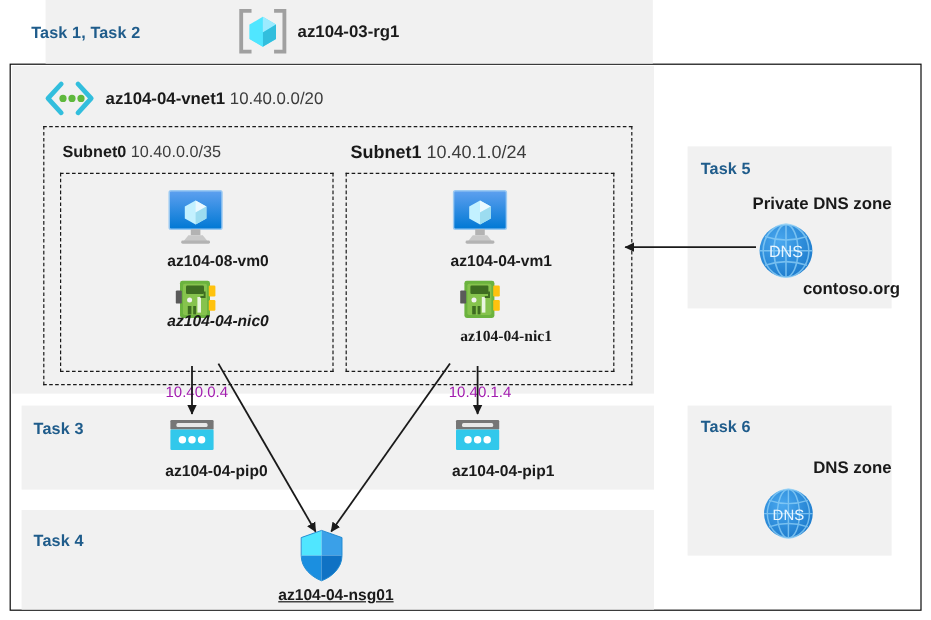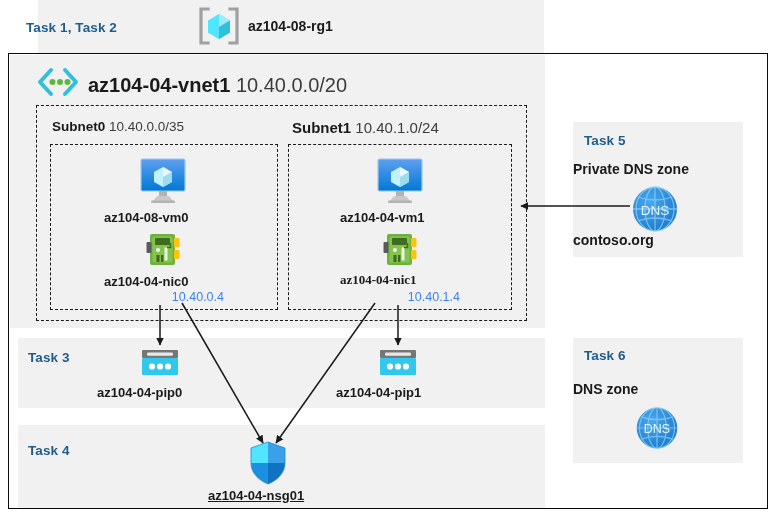--- a/index.html
+++ b/index.html
@@ -16,23 +16,23 @@
   .panel{position:absolute;background:#f1f1f1;}
   .outer-frame{position:absolute;left:8px;top:53px;width:760px;height:456px;
                border:1.6px solid #0a0a0a;box-sizing:border-box;background:#ffffff;}
   .rg-band{position:absolute;left:38px;top:0;width:506px;height:53px;background:#f1f1f1;}
   .vnet-band{position:absolute;left:10px;top:55px;width:535px;height:273px;background:#f1f1f1;}
 
   
   .dashed{position:absolute;border:1.6px dashed #1a1a1a;box-sizing:border-box;}
 
   
-  .node-label{position:absolute;text-align:left;font-size:13px;font-weight:bold;color:#1a1a1a;
+  .node-label{position:absolute;text-align:right;font-size:13px;font-weight:bold;color:#1a1a1a;
               white-space:nowrap;}
-  .node-sub{position:absolute;text-align:right;font-size:12.5px;color:#3b82f6;white-space:nowrap;}
+  .node-sub{position:absolute;text-align:center;font-size:12.5px;color:#a21caf;white-space:nowrap;margin-top:30px;}
 
   
   .icon{position:absolute;}
 
   svg{display:block;overflow:visible;}
 
   #arrows{position:absolute;left:0;top:0;width:776px;height:517px;pointer-events:none;}
 </style>
 </head>
 <body>
@@ -47,34 +47,34 @@
   <svg width="42" height="40" viewBox="0 0 42 40">
     <path d="M10 3 L3 3 L3 37 L10 37" fill="none" stroke="#a0a0a0" stroke-width="3.2" stroke-linecap="square"></path>
     <path d="M32 3 L39 3 L39 37 L32 37" fill="none" stroke="#a0a0a0" stroke-width="3.2" stroke-linecap="square"></path>
     <polygon points="21,8 32,14.5 32,26.5 21,33 10,26.5 10,14.5" fill="#50e6ff"></polygon>
     <polygon points="21,8 32,14.5 21,21" fill="#9cebff"></polygon>
     <polygon points="21,21 32,14.5 32,26.5 21,33" fill="#32bedd"></polygon>
     <polygon points="21,21 10,14.5 10,26.5 21,33" fill="#50e6ff"></polygon>
   </svg>
 </div>
 
-<div class="node-label" style="left:248px;top:18px;text-align:left;font-size:14px;">az104-08-rg1</div>
+<div class="node-label" style="left:248px;top:18px;text-align:left;font-size:14px;">az104-03-rg1</div>
 
 <div class="vnet-band"></div>
 
 <div class="icon" style="left:36px;top:67px;">
   <svg width="44" height="30" viewBox="0 0 44 30">
     <path d="M15 3 L4 15 L15 27" fill="none" stroke="#32bedd" stroke-width="4" stroke-linecap="round" stroke-linejoin="round"></path>
     <path d="M29 3 L40 15 L29 27" fill="none" stroke="#32bedd" stroke-width="4" stroke-linecap="round" stroke-linejoin="round"></path>
     <circle cx="16.5" cy="15" r="3" fill="#5fb83d"></circle>
     <circle cx="24" cy="15" r="3" fill="#5fb83d"></circle>
     <circle cx="31.5" cy="15" r="3" fill="#5fb83d"></circle>
   </svg>
 </div>
-<div style="position:absolute;left:88px;top:74px;font-size:20px;white-space:nowrap;">
+<div style="position:absolute;left:88px;top:74px;font-size:14px;white-space:nowrap;">
   <span class="bold">az104-04-vnet1</span>
   <span class="reg">10.40.0.0/20</span>
 </div>
 
 <div class="dashed" style="left:36px;top:105px;width:491px;height:216px;"></div>
 
 <div style="position:absolute;left:52px;top:119px;font-size:13.5px;white-space:nowrap;">
   <span class="bold">Subnet0</span>
   <span class="reg">10.40.0.0/35</span>
 </div>
@@ -107,21 +107,21 @@
     <rect x="3.5" y="11" width="5" height="11" rx="1" fill="#5a5a5a"></rect>
     <rect x="31" y="7" width="5.5" height="9" rx="1" fill="#ffc20e"></rect>
     <rect x="31" y="19" width="5.5" height="9" rx="1" fill="#ffc20e"></rect>
     <circle cx="15" cy="19" r="2.1" fill="#f2f2f2"></circle>
     <rect x="21.5" y="16.5" width="3" height="13" fill="#eaf5e0"></rect>
     <rect x="13.5" y="24" width="3" height="7" fill="#3e6d21"></rect>
     <rect x="18" y="24" width="2.4" height="7" fill="#3e6d21"></rect>
     <path d="M24 16.5 L27.5 16.5 L27.5 12" fill="none" stroke="#3e6d21" stroke-width="1.6"></path>
   </svg>
 </div>
-<div class="node-label" style="left:104px;top:274px;width:120px;">az104-04-nic0</div>
+<div class="node-label" style="left:104px;top:260px;width:120px;font-style:italic;">az104-04-nic0</div>
 <div class="node-sub" style="left:104px;top:290px;width:120px;">10.40.0.4</div>
 
 <div style="position:absolute;left:292px;top:119px;font-size:15px;white-space:nowrap;">
   <span class="bold">Subnet1</span>
   <span class="reg">10.40.1.0/24</span>
 </div>
 <div class="dashed" style="left:288px;top:144px;width:224px;height:166px;"></div>
 
 <div class="icon" style="left:372px;top:155px;">
   <svg width="56" height="50" viewBox="0 0 56 50">

